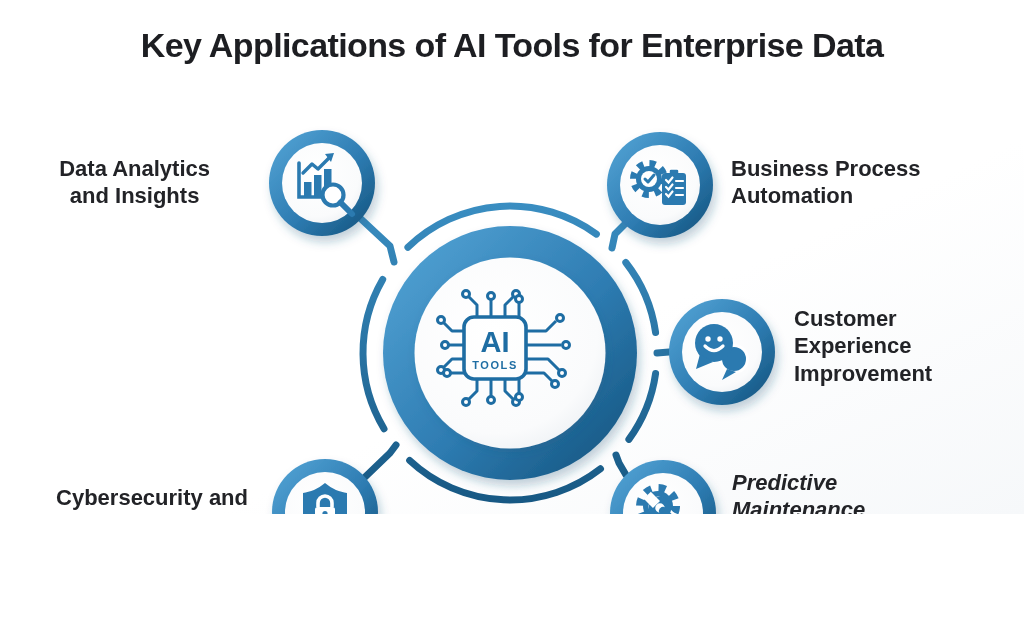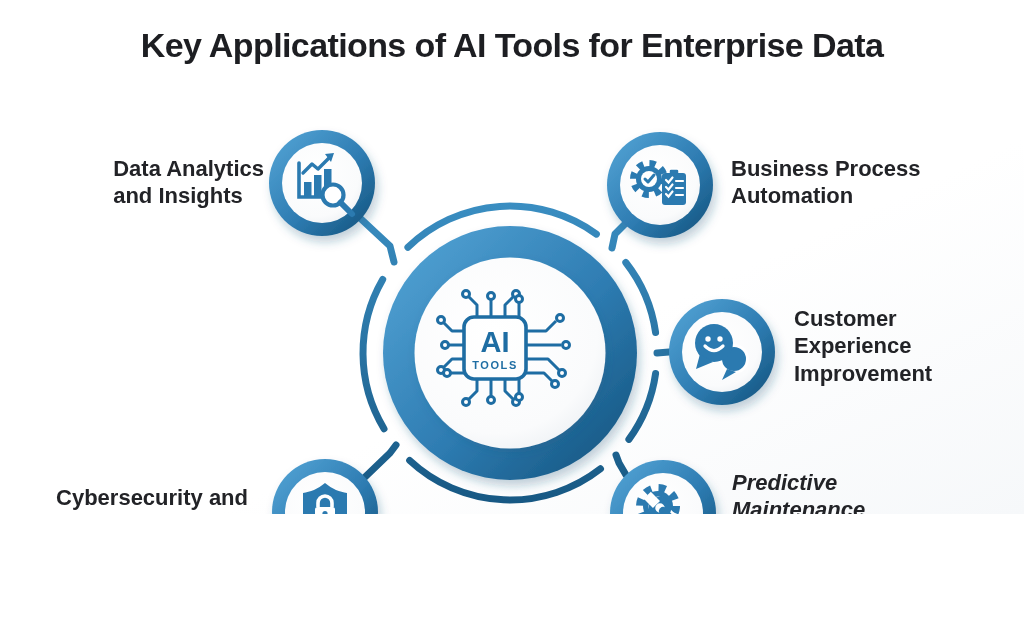--- a/index.html
+++ b/index.html
@@ -9,21 +9,21 @@
     font-family:"Liberation Sans",sans-serif;
   }
   .page-title{
     position:absolute;top:26px;left:0;right:0;text-align:center;
     font-size:34px;font-weight:bold;letter-spacing:-0.6px;color:#1d1e22;
   }
   .node-label{
     position:absolute;font-size:22px;font-weight:bold;line-height:1.24;
     color:#222327;white-space:pre-line;
   }
-  .lbl-analytics{right:760px;top:155px;text-align:left;}
+  .lbl-analytics{right:814px;top:155px;text-align:center;}
   .lbl-business {left:731px;top:155px;text-align:left;}
   .lbl-customer {left:794px;top:305px;text-align:left;}
   .lbl-cyber    {right:776px;top:484px;text-align:right;}
   .lbl-predict  {left:732px;top:469px;text-align:left;font-style:italic;}
   svg{position:absolute;left:0;top:0;}
 </style>
 </head>
 <body>
 
 <div id="stage">

